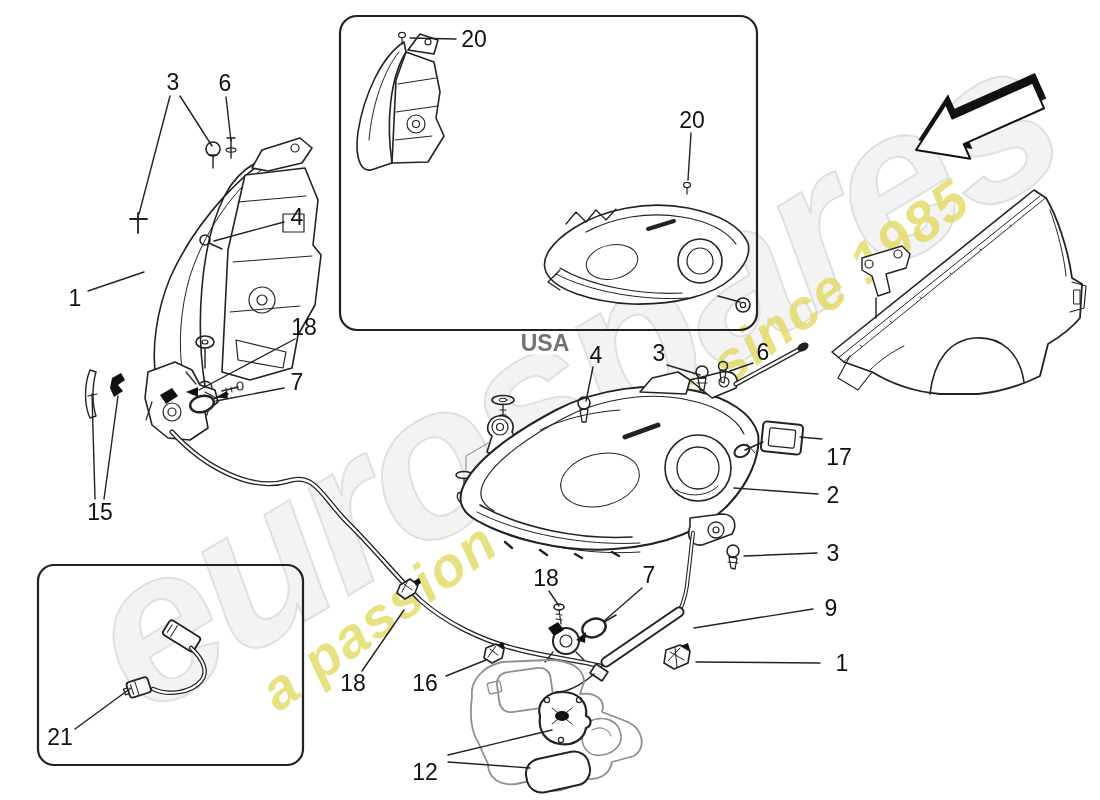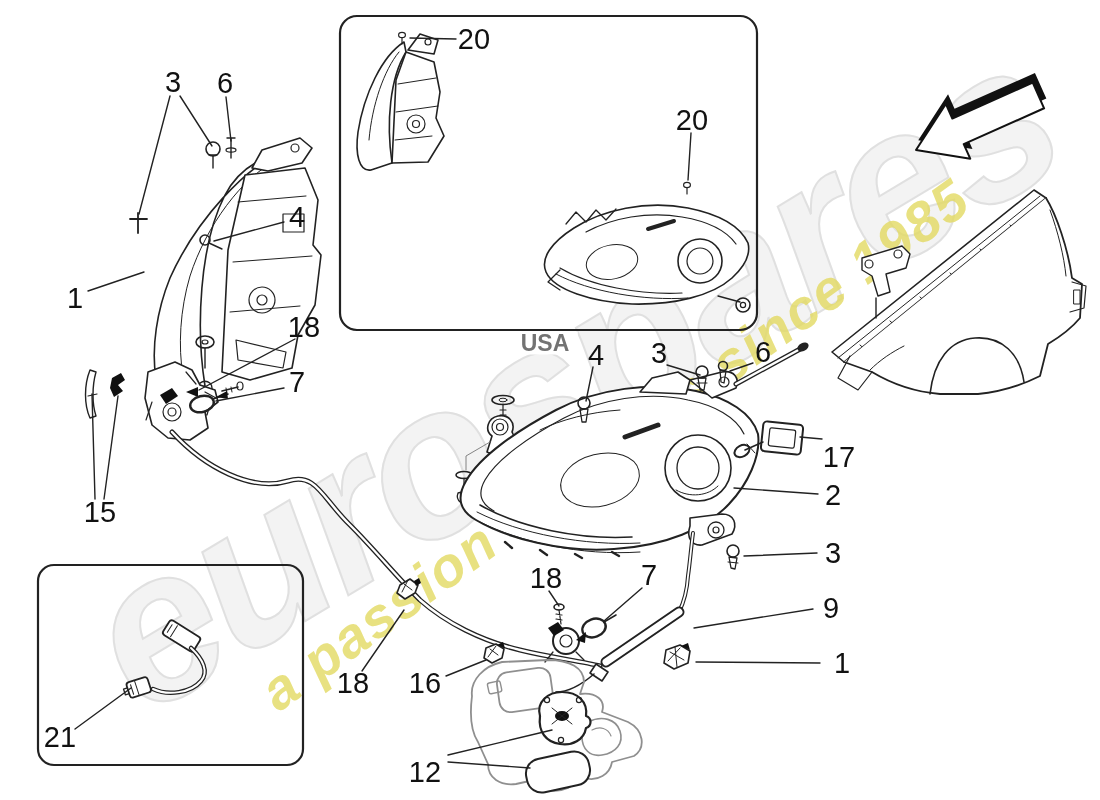--- a/index.html
+++ b/index.html
@@ -7,21 +7,21 @@
          font-family:"Liberation Sans",sans-serif;}
   
   #wm-brand{position:absolute;left:-80px;top:255px;width:1300px;text-align:center;
     font-size:212px;font-weight:bold;font-style:italic;letter-spacing:-6px;
     color:#f3f3f3;-webkit-text-stroke:2px #e0e0e0;
     transform:rotate(-31deg);transform-origin:center;white-space:nowrap;z-index:1;user-select:none;}
   #wm-tagline{position:absolute;left:105px;top:412px;width:1020px;text-align:center;
     font-size:56px;font-style:italic;font-weight:bold;color:#e3da62;opacity:.8;letter-spacing:2px;
     transform:rotate(-36deg);transform-origin:center;white-space:nowrap;z-index:1;user-select:none;}
   #art{position:absolute;left:0;top:0;z-index:2;}
-  .callout{position:absolute;z-index:3;font-size:29px;color:#111;
+  .callout{position:absolute;z-index:3;font-size:23px;color:#111;
     transform:translate(-50%,-50%);line-height:1;user-select:none;}
   .usa-label{position:absolute;z-index:3;font-size:23px;font-weight:bold;color:#737373;
     transform:translate(-50%,-50%);background:#fff;padding:0 8px;line-height:1;user-select:none;margin-top:12px;}
 </style>
 </head>
 <body>
 
 <div id="stage">
 
   <div id="wm-brand">eurospares</div>

